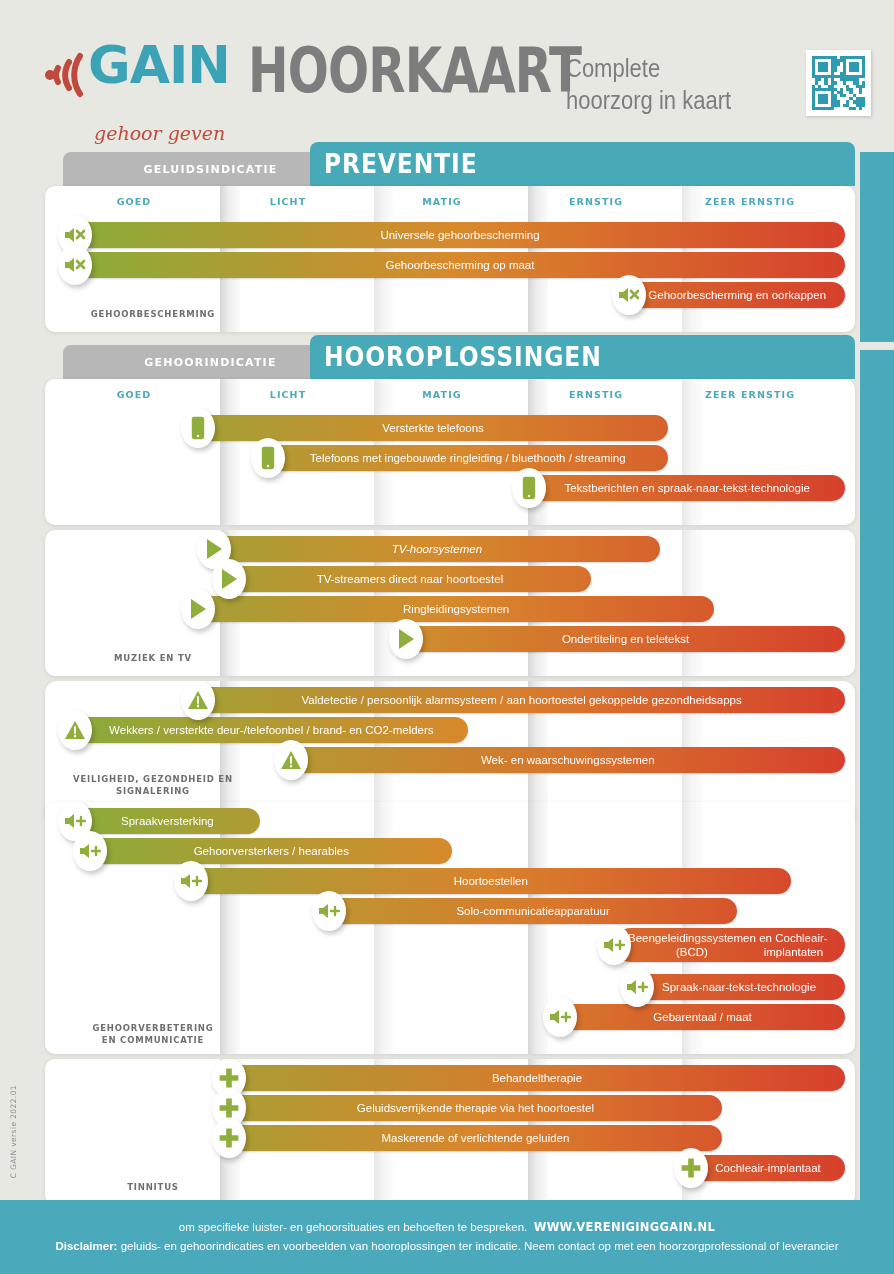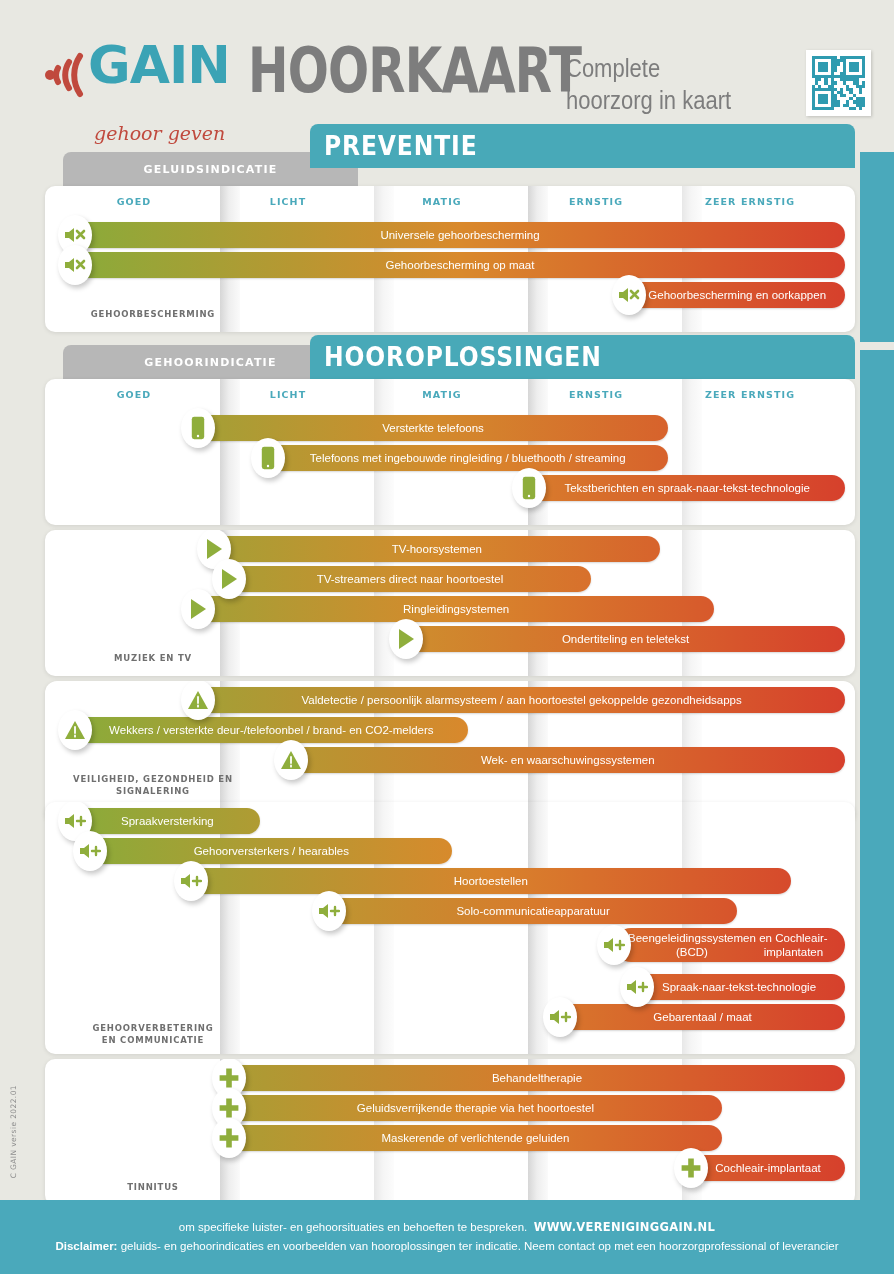--- a/index.html
+++ b/index.html
@@ -450,21 +450,21 @@
 </div>
 
 <div class="copyright">C GAIN versie 2022.01</div>
 
 <div class="teal-edge" style="top: 350px; height: 850px;"></div>
 <div class="teal-edge" style="top: 152px; height: 190px;"></div>
 <div id="chart-root">
     <div class="tab-grey" style="left: 63px; top: 152px; width: 295px;">
       <span>GELUIDSINDICATIE</span>
     </div>
-    <div class="tab-teal" style="left: 310px; top: 124px; width: 545px; height: 44px; font-size: 26px; padding-left: 14px;">
+    <div class="tab-teal" style="left: 310px; top: 142px; width: 545px; height: 44px; font-size: 26px; padding-left: 14px;">
       <span style="transform:scaleX(.9);transform-origin:left center;display:block">PREVENTIE</span>
     </div>
     <div class="panel" style="left: 45px; top: 186px; width: 810px; height: 146px;">
       <div class="stripes">
         <div class="stripe" style="left: 175px; width: 20px; opacity: 0.95;"></div>
         <div class="stripe" style="left: 329px; width: 20px; opacity: 0.55;"></div>
         <div class="stripe" style="left: 483px; width: 20px; opacity: 0.95;"></div>
         <div class="stripe" style="left: 637px; width: 20px; opacity: 0.55;"></div>
       </div>
       <div class="colhead" style="left: 12px; width: 154px;">GOED</div>
@@ -548,21 +548,21 @@
       </div>
       <div class="rowlabel" style="left: 8px; width: 200px; top: 122px; margin-top: 40px;">TELEFONIE</div>
     </div>
     <div class="panel" style="left: 45px; top: 530px; width: 810px; height: 146px;">
       <div class="stripes">
         <div class="stripe" style="left: 175px; width: 20px; opacity: 0.95;"></div>
         <div class="stripe" style="left: 329px; width: 20px; opacity: 0.55;"></div>
         <div class="stripe" style="left: 483px; width: 20px; opacity: 0.95;"></div>
         <div class="stripe" style="left: 637px; width: 20px; opacity: 0.55;"></div>
       </div>
-      <div class="bar" style="left: 168.6px; width: 446.6px; top: 6px; height: 26px; border-radius: 13px; background: linear-gradient(to right, rgb(166, 159, 53), rgb(212, 139, 45), rgb(215, 99, 44));">
+      <div class="bar" style="left: 168.6px; width: 446.6px; top: 6px; height: 26px; border-radius: 13px; background: linear-gradient(to right, rgb(166, 159, 53), rgb(212, 139, 45), rgb(215, 99, 44)); font-style: italic;">
         <span>TV-hoorsystemen</span>
       </div>
       <div class="knob" style="left: 151.6px; top: -1px;">
         <svg width="20" height="22" viewBox="0 0 20 22">
           <path d="M3 1l15 10L3 21z" fill="#8fae3c"></path>
         </svg>
       </div>
       <div class="bar" style="left: 184px; width: 361.9px; top: 36px; height: 26px; border-radius: 13px; background: linear-gradient(to right, rgb(170, 157, 52), rgb(207, 141, 46), rgb(216, 112, 44));">
         <span>TV-streamers direct naar hoortoestel</span>
       </div>

